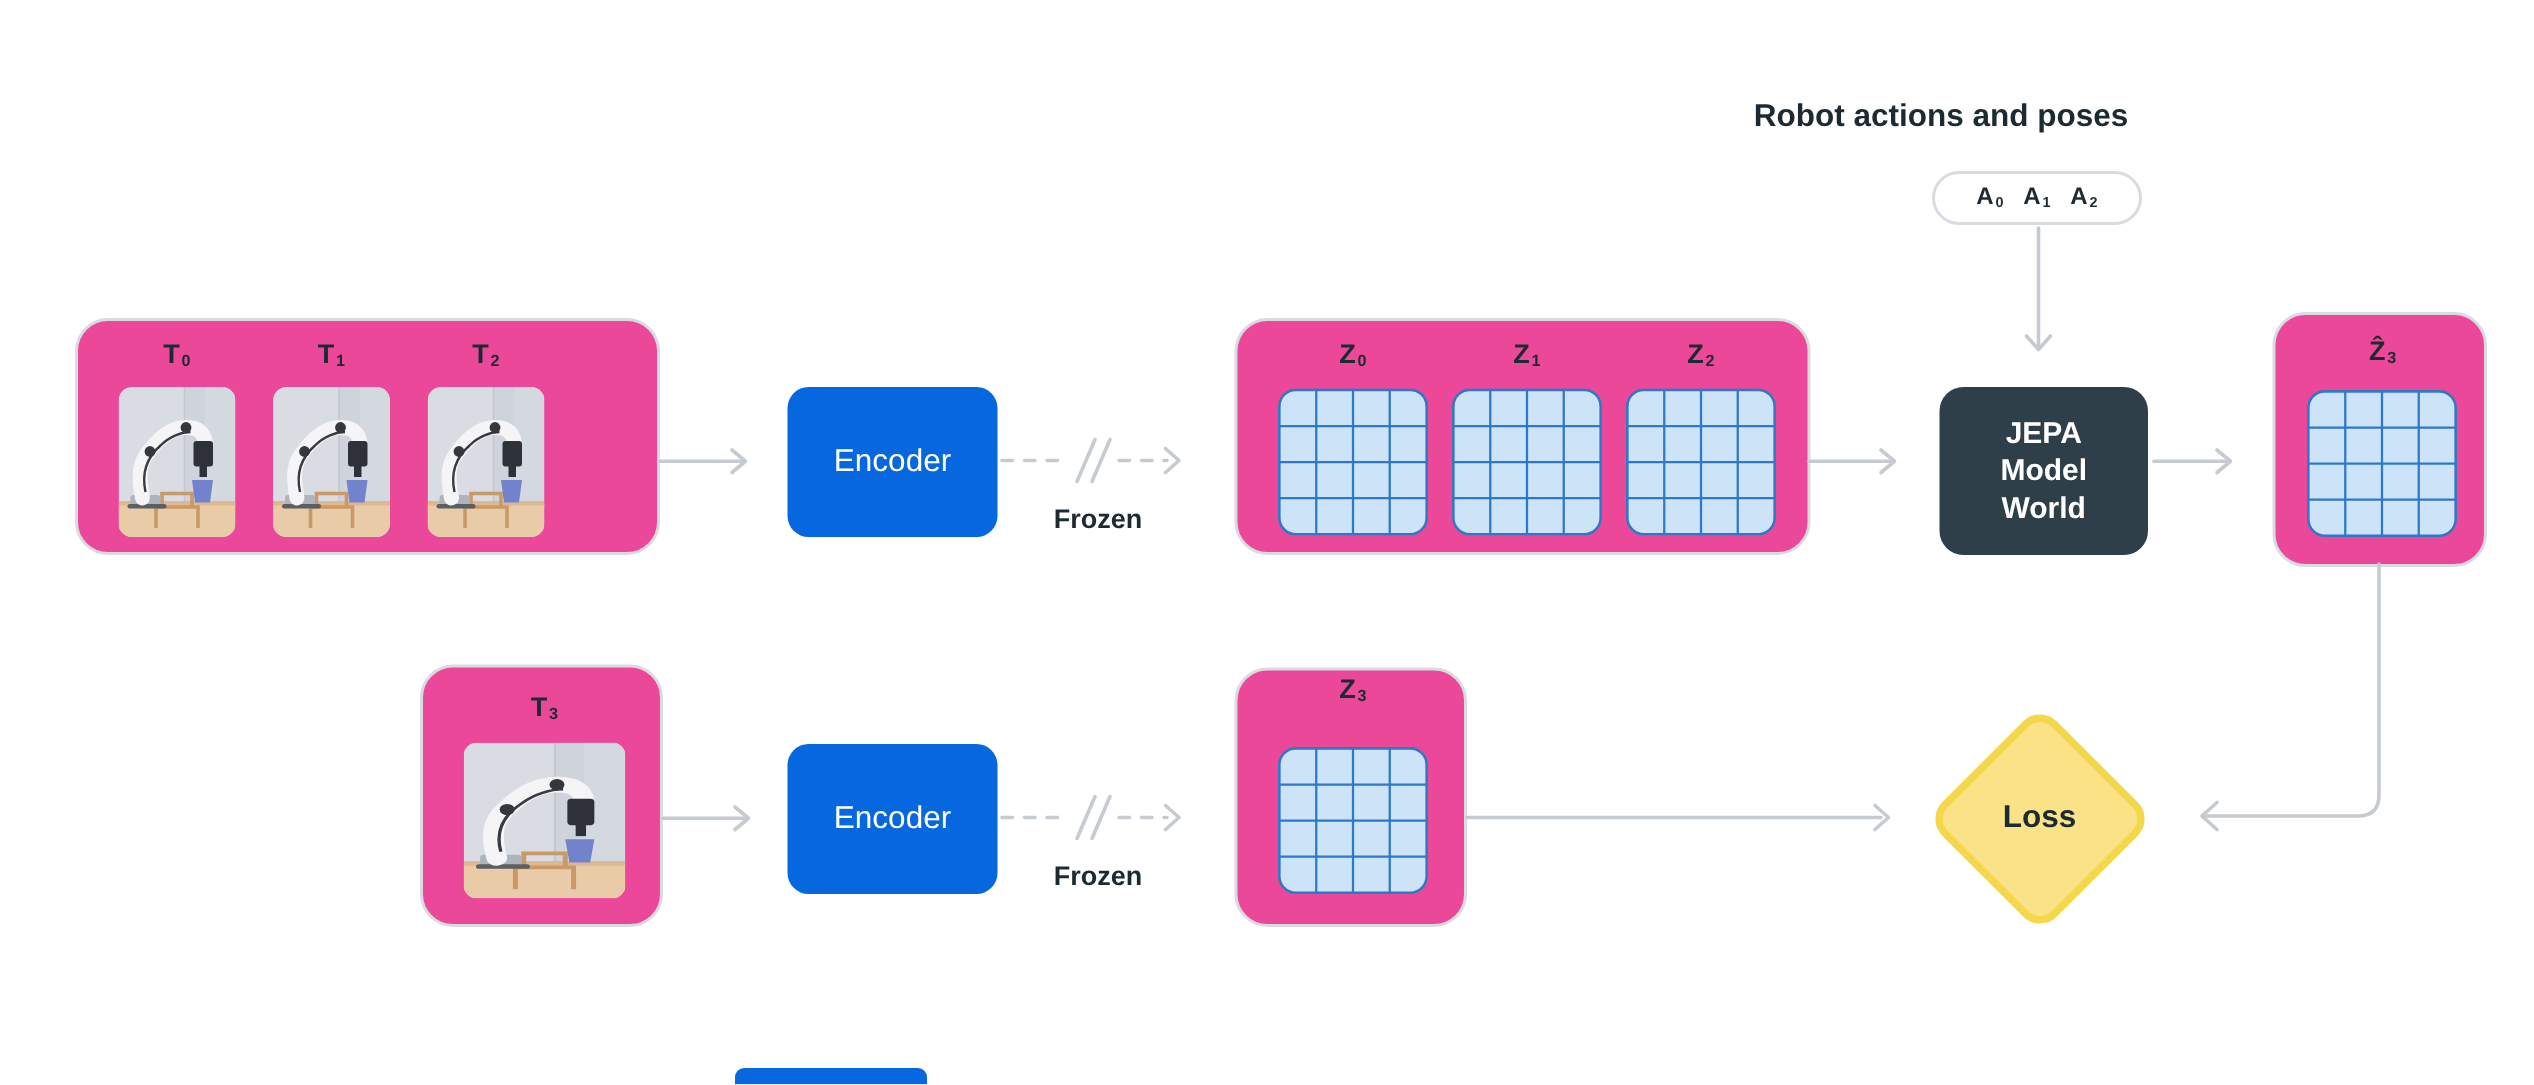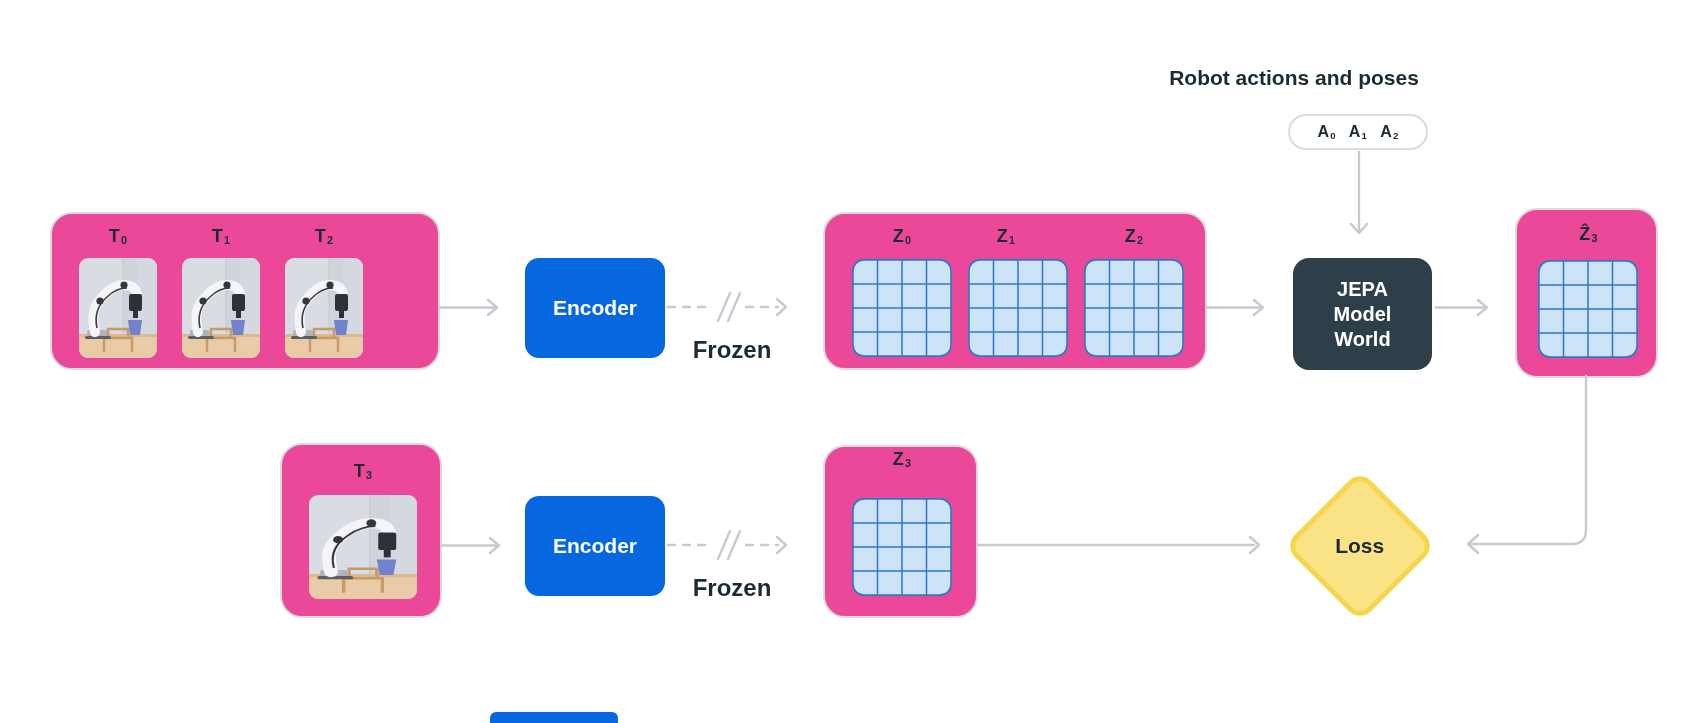--- a/index.html
+++ b/index.html
@@ -19,31 +19,31 @@
     border-radius:22px; box-sizing:border-box;
   }
   .lb{font-weight:bold; font-size:18px; color:var(--text); letter-spacing:.2px;}
   .lb sub{font-size:0.60em; vertical-align:baseline; position:relative; bottom:-0.22em; margin-left:1px;}
   .figlabel{position:absolute; text-align:center;}
   .robot-thumb{position:absolute; border-radius:9px; overflow:hidden; line-height:0;}
   .encoder{
     position:absolute; width:140px; height:100px; border-radius:14px;
     background:var(--encoder-bg); color:var(--encoder-text);
     display:flex; align-items:center; justify-content:center;
-    font-size:21px; font-weight:bold;
+    font-size:21px; font-weight:normal;
   }
   .jepa{
     position:absolute; left:1293px; top:258px; width:139px; height:112px; border-radius:16px;
     background:var(--jepa-bg); color:var(--jepa-text);
     display:flex; flex-direction:column; align-items:center; justify-content:center;
     font-size:20px; font-weight:bold; line-height:25px; text-align:center;
   }
   .frozen-label{
     position:absolute; width:132px; text-align:center;
-    font-size:24px; font-weight:bold; color:var(--text);
+    font-size:18px; font-weight:bold; color:var(--text);
   }
   .title{
     position:absolute; left:1144px; top:66px; width:300px; text-align:center;
     font-size:21px; font-weight:bold; color:var(--text);
   }
   .a-box{
     position:absolute; left:1288px; top:114px; width:140px; height:36px;
     background:#fff; border:2px solid var(--panel-border); border-radius:18px;
     box-sizing:border-box; display:flex; align-items:center; justify-content:center; gap:13px;
   }
@@ -149,21 +149,21 @@
     <span>Frozen</span>
   </div>
 
   <div class="panel" style="left:823px; top:212px; width:384px; height:158px;">
     <div class="figlabel" style="left:27px; top:12px; width:100px;">
       <span class="lb"><span>Z</span><sub>0</sub></span>
     </div>
     <svg class="grid-svg" style="left:27px; top:45px;" width="100" height="98">
         <use href="#grid16"></use>
       </svg>
-    <div class="figlabel" style="left:131px; top:12px; width:100px;">
+    <div class="figlabel" style="left:143px; top:12px; width:100px;">
       <span class="lb"><span>Z</span><sub>1</sub></span>
     </div>
     <svg class="grid-svg" style="left:143px; top:45px;" width="100" height="98">
         <use href="#grid16"></use>
       </svg>
     <div class="figlabel" style="left:259px; top:12px; width:100px;">
       <span class="lb"><span>Z</span><sub>2</sub></span>
     </div>
     <svg class="grid-svg" style="left:259px; top:45px;" width="100" height="98">
         <use href="#grid16"></use>

